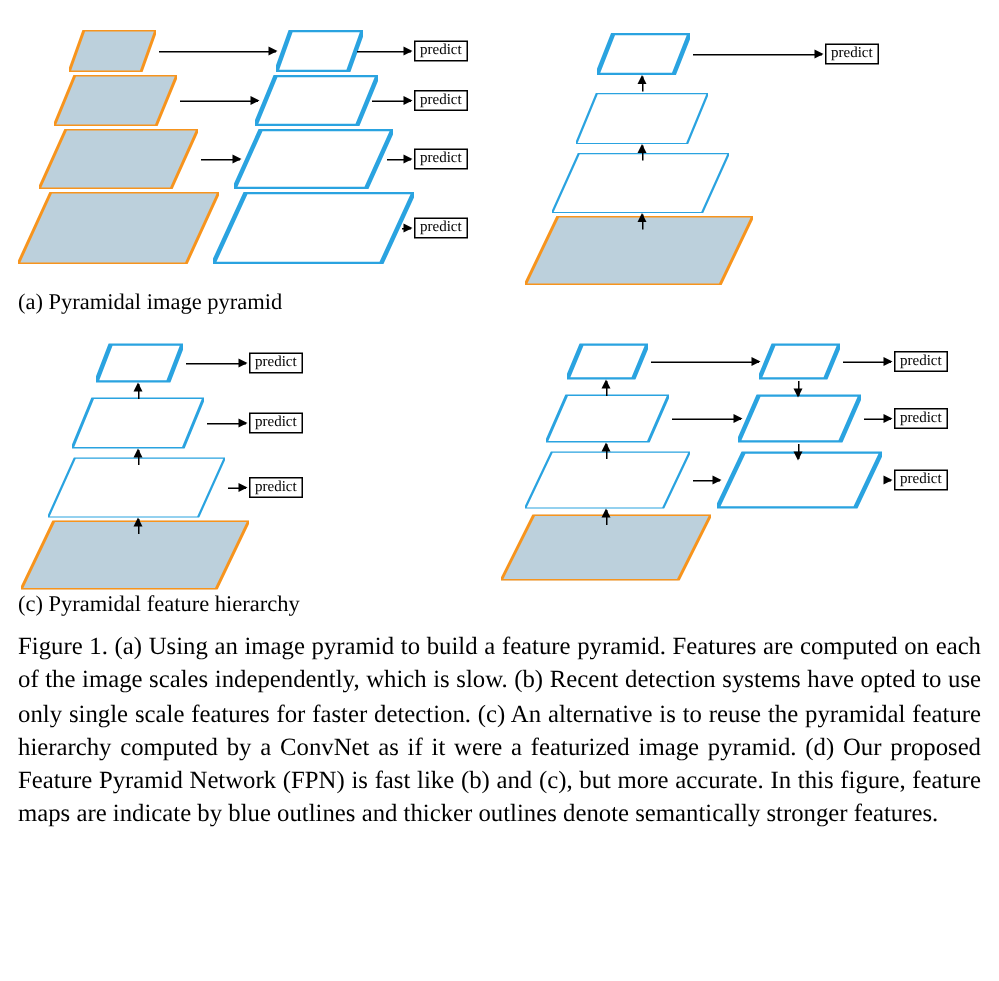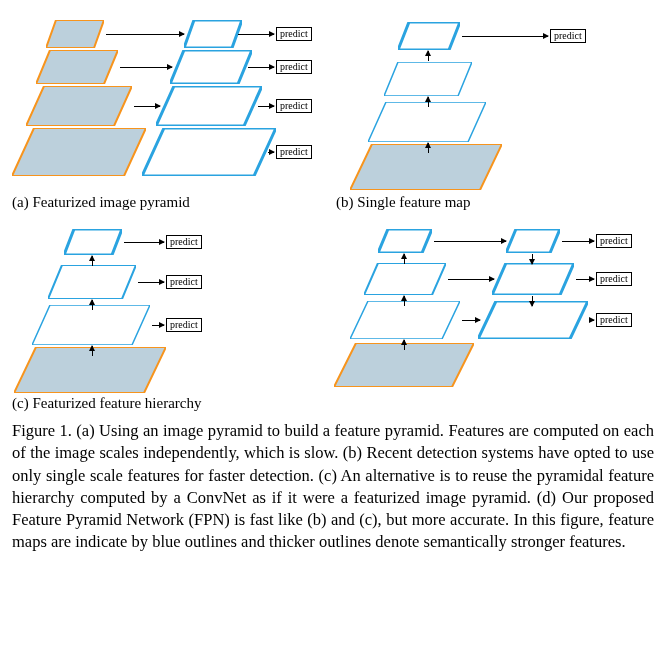--- a/index.html
+++ b/index.html
@@ -74,21 +74,21 @@
 
       <div class="arrow-line" style="left:226px;top:22px;width:36px"></div>
       <div class="arrow-line" style="left:236px;top:55px;width:26px"></div>
       <div class="arrow-line" style="left:246px;top:94px;width:16px"></div>
       <div class="arrow-line" style="left:256px;top:140px;width:6px"></div>
       <div class="predict" style="left:264px;top:15px">predict</div>
       <div class="predict" style="left:264px;top:48px">predict</div>
       <div class="predict" style="left:264px;top:87px">predict</div>
       <div class="predict" style="left:264px;top:133px">predict</div>
     </div>
-    <div class="caption-line">(a) Featurized image pyramid</div>
+    <div class="caption-line">(a) Pyramidal image pyramid</div>
   </div>
 
   <div class="cell">
     <div class="diagram-area">
       <div class="shape" style="left:62px;top:10px">
           <svg width="62" height="28">
             <polygon points="11,0 62,0 51,28 0,28" fill="none" stroke="#2aa3e0" stroke-width="3"></polygon>
           </svg>
         </div>
       <div class="shape" style="left:48px;top:50px">
@@ -105,21 +105,20 @@
           <svg width="152" height="46">
             <polygon points="22,0 152,0 130,46 0,46" fill="#bcd0dc" stroke="#f7941d" stroke-width="2"></polygon>
           </svg>
         </div>
       <div class="arrow-up" style="left:92px;top:39px;height:10px"></div>
       <div class="arrow-up" style="left:92px;top:85px;height:10px"></div>
       <div class="arrow-up" style="left:92px;top:131px;height:10px"></div>
       <div class="arrow-line" style="left:126px;top:24px;width:86px"></div>
       <div class="predict" style="left:214px;top:17px">predict</div>
     </div>
-    <div class="caption-line">(b) Single feature map</div>
   </div>
 
   <div class="cell">
     <div class="diagram-area" style="height:170px">
       <div class="shape" style="left:52px;top:6px">
           <svg width="58" height="26">
             <polygon points="10,0 58,0 48,26 0,26" fill="none" stroke="#2aa3e0" stroke-width="3"></polygon>
           </svg>
         </div>
       <div class="shape" style="left:36px;top:42px">
@@ -140,21 +139,21 @@
       <div class="arrow-up" style="left:80px;top:33px;height:10px"></div>
       <div class="arrow-up" style="left:80px;top:77px;height:10px"></div>
       <div class="arrow-up" style="left:80px;top:123px;height:10px"></div>
       <div class="arrow-line" style="left:112px;top:19px;width:40px"></div>
       <div class="arrow-line" style="left:126px;top:59px;width:26px"></div>
       <div class="arrow-line" style="left:140px;top:102px;width:12px"></div>
       <div class="predict" style="left:154px;top:12px">predict</div>
       <div class="predict" style="left:154px;top:52px">predict</div>
       <div class="predict" style="left:154px;top:95px">predict</div>
     </div>
-    <div class="caption-line">(c) Featurized feature hierarchy</div>
+    <div class="caption-line">(c) Pyramidal feature hierarchy</div>
   </div>
 
   <div class="cell">
     <div class="diagram-area" style="height:170px">
 
       <div class="shape" style="left:42px;top:6px">
           <svg width="54" height="24">
             <polygon points="10,0 54,0 44,24 0,24" fill="none" stroke="#2aa3e0" stroke-width="3"></polygon>
           </svg>
         </div>

